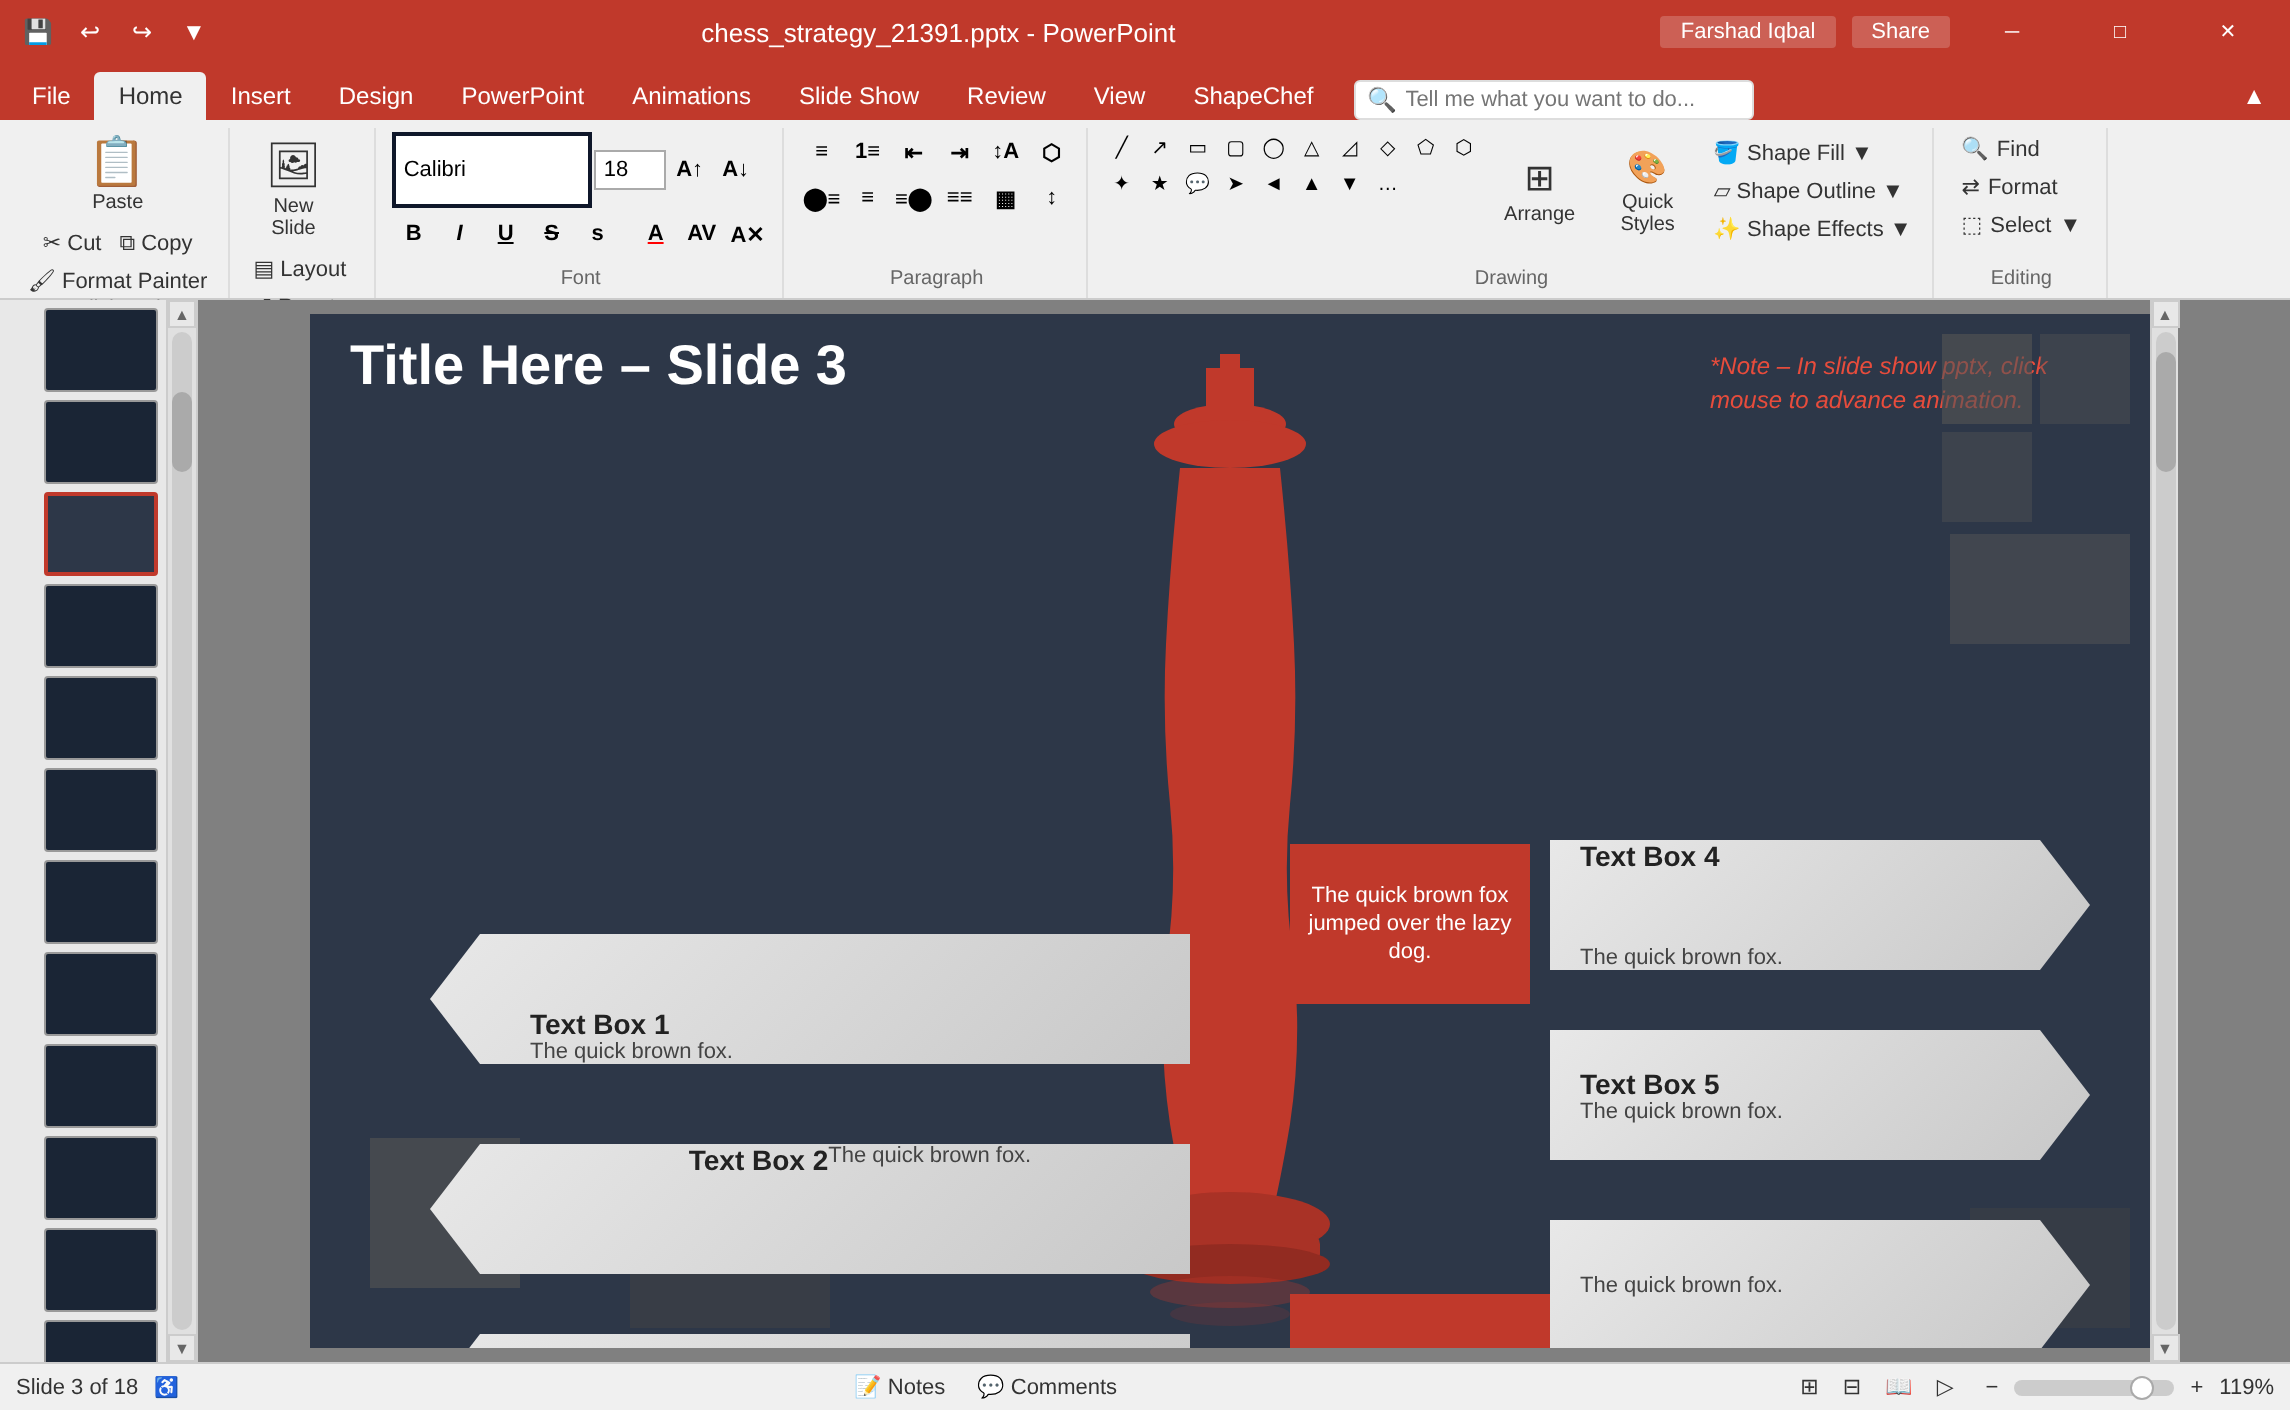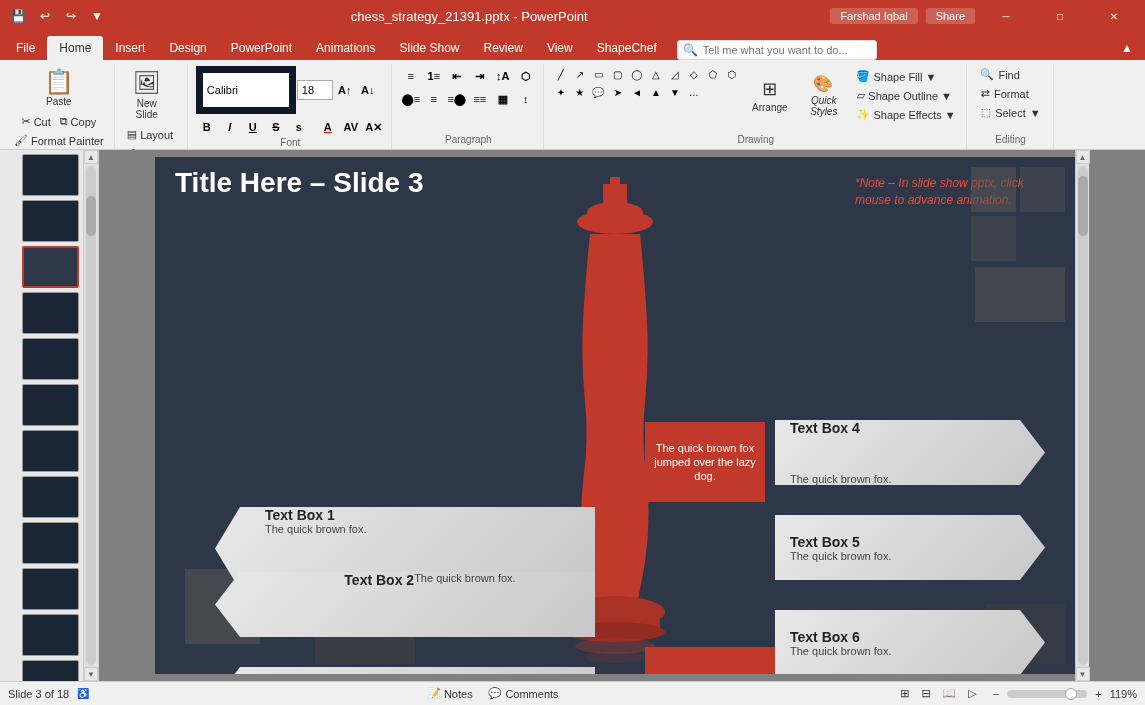--- a/index.html
+++ b/index.html
@@ -22,21 +22,21 @@
     
     #ribbon { height: 90px; background: #f0f0f0; border-bottom: 1px solid #ccc; display: flex; align-items: stretch; padding: 4px 4px 0; gap: 2px; }
     .ribbon-group { display: flex; flex-direction: column; align-items: center; padding: 2px 6px; border-right: 1px solid #ddd; min-width: 60px; }
     .ribbon-group-label { font-size: 10px; color: #666; margin-top: auto; padding-bottom: 2px; }
     .ribbon-group-content { display: flex; align-items: flex-start; gap: 2px; flex: 1; }
     .ribbon-btn-large { display: flex; flex-direction: column; align-items: center; justify-content: center; width: 48px; cursor: pointer; padding: 4px 2px; border-radius: 3px; font-size: 10px; text-align: center; color: #333; gap: 2px; }
     .ribbon-icon-large { font-size: 24px; line-height: 1; }
     .ribbon-btn-small { display: flex; align-items: center; gap: 3px; cursor: pointer; padding: 2px 4px; border-radius: 2px; font-size: 11px; color: #333; white-space: nowrap; }
 
     
-    .font-name-box { width: 100px; height: 20px; border: 7px solid #0f172a; font-size: 11px; padding: 17px 4px; }
+    .font-name-box { width: 100px; height: 20px; border: 2px solid #0f172a; font-size: 11px; padding: 17px 4px; }
     .font-size-box { width: 36px; height: 20px; border: 1px solid #aaa; font-size: 11px; padding: 0 4px; }
     .format-btn { width: 22px; height: 20px; display: flex; align-items: center; justify-content: center; cursor: pointer; border: 1px solid transparent; border-radius: 2px; font-size: 11px; font-weight: bold; }
     .format-row { display: flex; align-items: center; gap: 1px; }
     .shape-cell { width: 18px; height: 16px; display: flex; align-items: center; justify-content: center; font-size: 10px; cursor: pointer; border-radius: 2px; }
 
     
     .editing-btn { display: flex; align-items: center; gap: 4px; cursor: pointer; padding: 2px 6px; border-radius: 2px; font-size: 11px; color: #333; white-space: nowrap; width: 100%; }
 
     
     #main { display: flex; height: calc(705px - 32px - 28px - 90px - 24px); }
@@ -241,21 +241,21 @@
 
         <div style="display:flex; flex-direction:column; gap:1px; padding-top:2px;">
           <div class="ribbon-btn-large" style="width:50px; height:55px;">
             <div style="font-size:18px;">⊞</div>
             <span style="font-size:10px;">Arrange</span>
           </div>
         </div>
         <div style="display:flex; flex-direction:column; gap:1px; padding-top:2px;">
           <div class="ribbon-btn-large" style="width:50px; height:55px;">
             <div style="font-size:16px;">🎨</div>
-            <span style="font-size:10px; white-space:pre-line; text-align:center;font-style:italic;">Quick
+            <span style="font-size:10px; white-space:pre-line; text-align:center;">Quick
 Styles</span>
           </div>
         </div>
 
         <div style="display:flex; flex-direction:column; gap:2px; padding-top:2px;">
           <div class="ribbon-btn-small">
             <span>🪣</span>
             <span>Shape Fill</span>
             <span>▼</span>
           </div>
@@ -402,21 +402,21 @@
       </svg>
 
       <div class="red-text-box" style="left:490px; top:265px; width:120px; height:80px; background:#c0392b; color:white; font-size:11px; padding:6px; text-align:center; line-height:1.3; z-index:10; display:flex; align-items:center; justify-content:center;">
         <span>The quick brown fox jumped over the lazy dog.</span>
       </div>
 
       <div class="red-text-box" style="left:490px; top:490px; width:130px; height:120px; background:#c0392b; color:white; font-size:10px; padding:6px; text-align:center; line-height:1.3; z-index:10; display:flex; align-items:center; justify-content:center;">
         
       </div>
 
-      <div style="position:absolute; left:60px; top:310px; width:380px; height:83px; background:linear-gradient(135deg,#e8e8e8,#c8c8c8); clip-path:polygon(25px 0%,100% 0%,100% 100%,25px 100%,0% 50%); display:flex; flex-direction:column; justify-content:flex-start; padding-left:50px;margin-top:40px;">
+      <div style="position:absolute; left:60px; top:310px; width:380px; height:65px; background:linear-gradient(135deg,#e8e8e8,#c8c8c8); clip-path:polygon(25px 0%,100% 0%,100% 100%,25px 100%,0% 50%); display:flex; flex-direction:column; justify-content:flex-end; padding-left:50px;">
         <div style="font-size:14px; font-weight:bold; color:#222;">Text Box 1</div>
         <div style="font-size:11px; color:#444;">The quick brown fox.</div>
       </div>
 
       <div style="position:absolute; left:60px; top:415px; width:380px; height:65px; background:linear-gradient(135deg,#e8e8e8,#c8c8c8); clip-path:polygon(25px 0%,100% 0%,100% 100%,25px 100%,0% 50%); display:flex; justify-content:center; padding-left:50px;">
         <div style="font-size:14px; font-weight:bold; color:#222;">Text Box 2</div>
         <div style="font-size:11px; color:#444;">The quick brown fox.</div>
       </div>
 
       <div style="position:absolute; left:60px; top:510px; width:380px; height:65px; background:linear-gradient(135deg,#e8e8e8,#c8c8c8); clip-path:polygon(25px 0%,100% 0%,100% 100%,25px 100%,0% 50%); display:flex; flex-direction:column; justify-content:center; padding-left:50px;">
@@ -428,21 +428,20 @@
         <div style="font-size:14px; font-weight:bold; color:#222;">Text Box 4</div>
         <div style="font-size:11px; color:#444;">The quick brown fox.</div>
       </div>
 
       <div style="position:absolute; left:620px; top:358px; width:270px; height:65px; background:linear-gradient(135deg,#e8e8e8,#c8c8c8); clip-path:polygon(0% 0%,calc(100% - 25px) 0%,100% 50%,calc(100% - 25px) 100%,0% 100%); display:flex; flex-direction:column; justify-content:center; padding-left:15px;">
         <div style="font-size:14px; font-weight:bold; color:#222;">Text Box 5</div>
         <div style="font-size:11px; color:#444;">The quick brown fox.</div>
       </div>
 
       <div style="position:absolute; left:620px; top:453px; width:270px; height:65px; background:linear-gradient(135deg,#e8e8e8,#c8c8c8); clip-path:polygon(0% 0%,calc(100% - 25px) 0%,100% 50%,calc(100% - 25px) 100%,0% 100%); display:flex; flex-direction:column; justify-content:center; padding-left:15px;">
-        <div style="font-size:14px; font-weight:bold; color:#222;">Text Box 6</div>
         <div style="font-size:11px; color:#444;">The quick brown fox.</div>
       </div>
     </div>
 
     <div id="scroll-bar" style="width:14px; height:100%;">
       <div class="scroll-arrow">▲</div>
       <div class="scroll-track">
         <div class="scroll-thumb" style="top:10px; height:60px;"></div>
       </div>
       <div class="scroll-arrow">▼</div>

